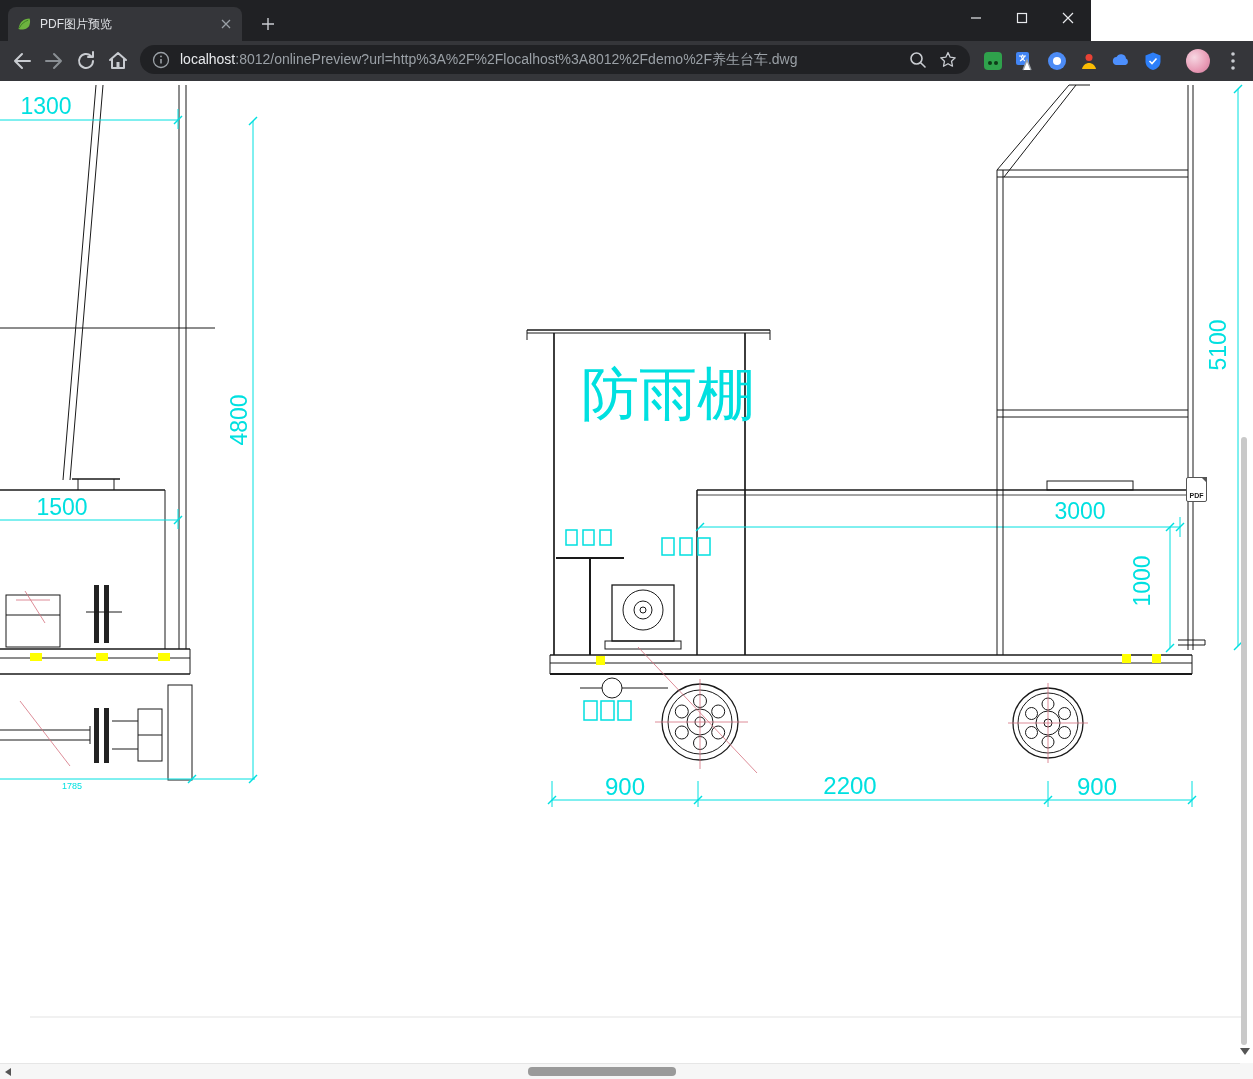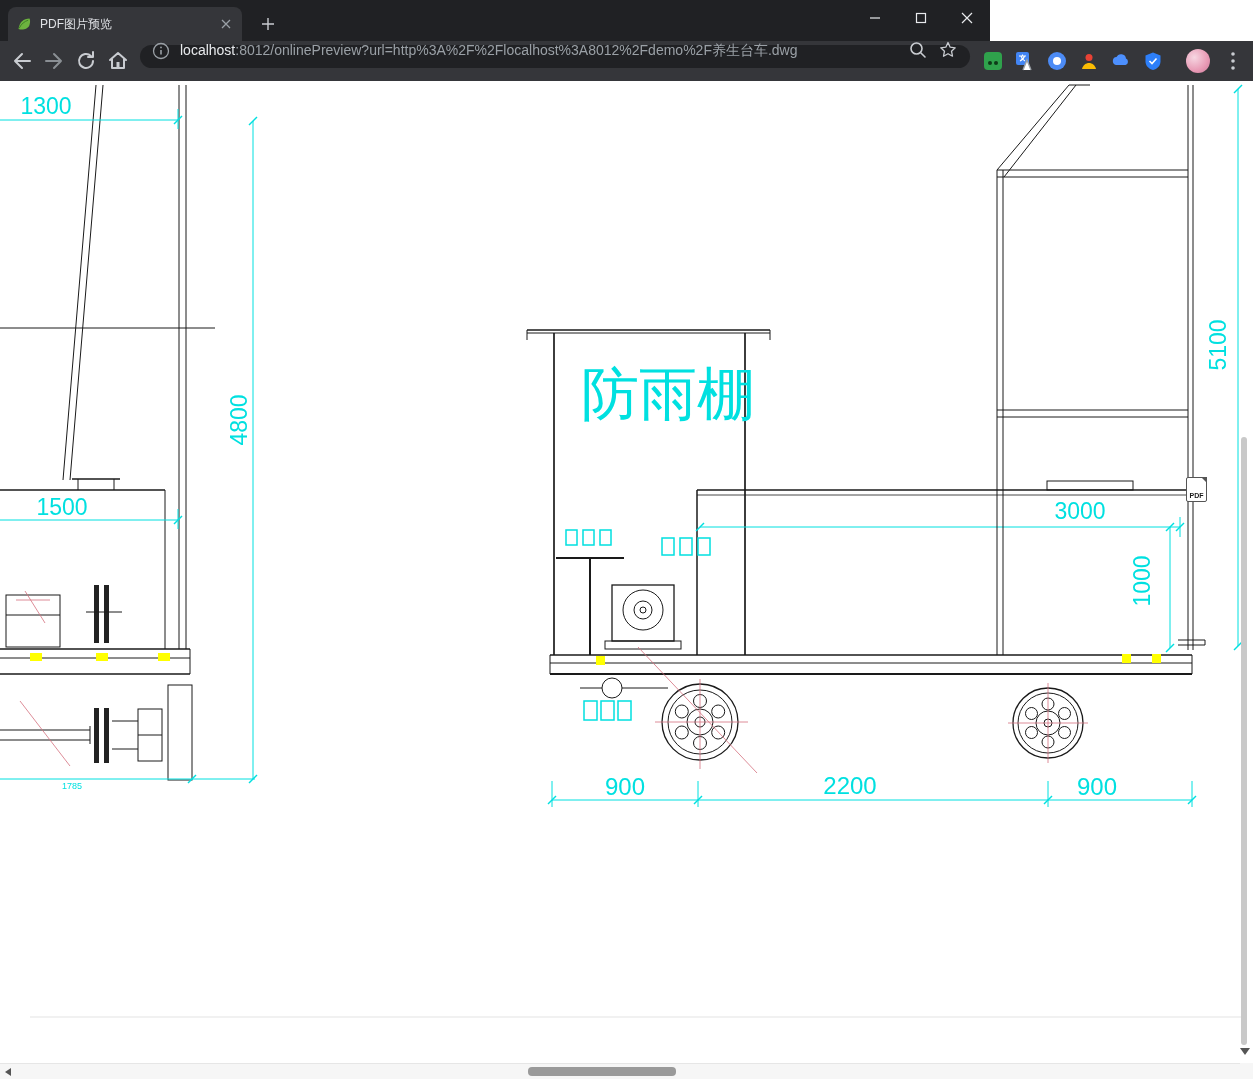--- a/index.html
+++ b/index.html
@@ -2,34 +2,34 @@
 <html><head>
 <meta charset="utf-8">
 <style>
   html,body{margin:0;padding:0;}
   body{
     width:1253px;height:1079px;position:relative;overflow:hidden;
     background:#ffffff;font-family:"Liberation Sans", sans-serif;
     -webkit-font-smoothing:antialiased;
   }
   
-  .titlebar{position:absolute;left:0;top:0;width:990px;height:41px;background:#202124;}
+  .titlebar{position:absolute;left:0;top:0;width:1091px;height:41px;background:#202124;}
   .tab{position:absolute;left:8px;top:7px;width:234px;height:34px;background:#35363A;
        border-radius:8px 8px 0 0;display:flex;align-items:center;padding:0 8px;box-sizing:border-box;}
   .tab-favicon{width:16px;height:16px;flex:0 0 16px;}
   .tab-title{flex:1;margin-left:8px;font-size:12px;color:#DFE1E5;white-space:nowrap;overflow:hidden;}
   .tab-close{width:16px;height:16px;flex:0 0 16px;display:flex;align-items:center;justify-content:center;}
   .newtab{position:absolute;left:256px;top:12px;width:24px;height:24px;display:flex;align-items:center;justify-content:center;}
   .win-controls{position:absolute;right:0;top:0;height:36px;display:flex;}
   .win-btn{width:46px;height:36px;display:flex;align-items:center;justify-content:center;}
   
   .toolbar{position:absolute;left:0;top:41px;width:1253px;height:40px;background:#35363A;}
   .nav-icon{position:absolute;top:49px;width:24px;height:24px;}
-  .omnibox{position:absolute;left:140px;top:45px;width:830px;height:23px;background:#202124;
-           border-radius:17px;display:flex;align-items:flex-end;padding:8px 12px;box-sizing:border-box;}
+  .omnibox{position:absolute;left:140px;top:45px;width:830px;height:29px;background:#202124;
+           border-radius:17px;display:flex;align-items:center;padding:0 12px;box-sizing:border-box;}
   .omni-info{width:18px;height:18px;flex:0 0 18px;}
   .omni-url{flex:1;margin-left:10px;font-size:14px;white-space:nowrap;overflow:hidden;}
   .url-host{color:#E8EAED;}
   .url-rest{color:#9AA0A6;}
   .omni-zoom,.omni-star{width:20px;height:20px;flex:0 0 20px;margin-left:10px;}
   .ext{position:absolute;top:49px;width:24px;height:24px;display:flex;align-items:center;justify-content:center;}
   .avatar{position:absolute;left:1186px;top:49px;width:24px;height:24px;border-radius:50%;
           background:radial-gradient(circle at 35% 35%, #f6d7e2, #e89ab5 60%, #c97898);}
   .menu-dots{position:absolute;left:1224px;top:49px;width:18px;height:24px;display:flex;align-items:center;justify-content:center;}
   

